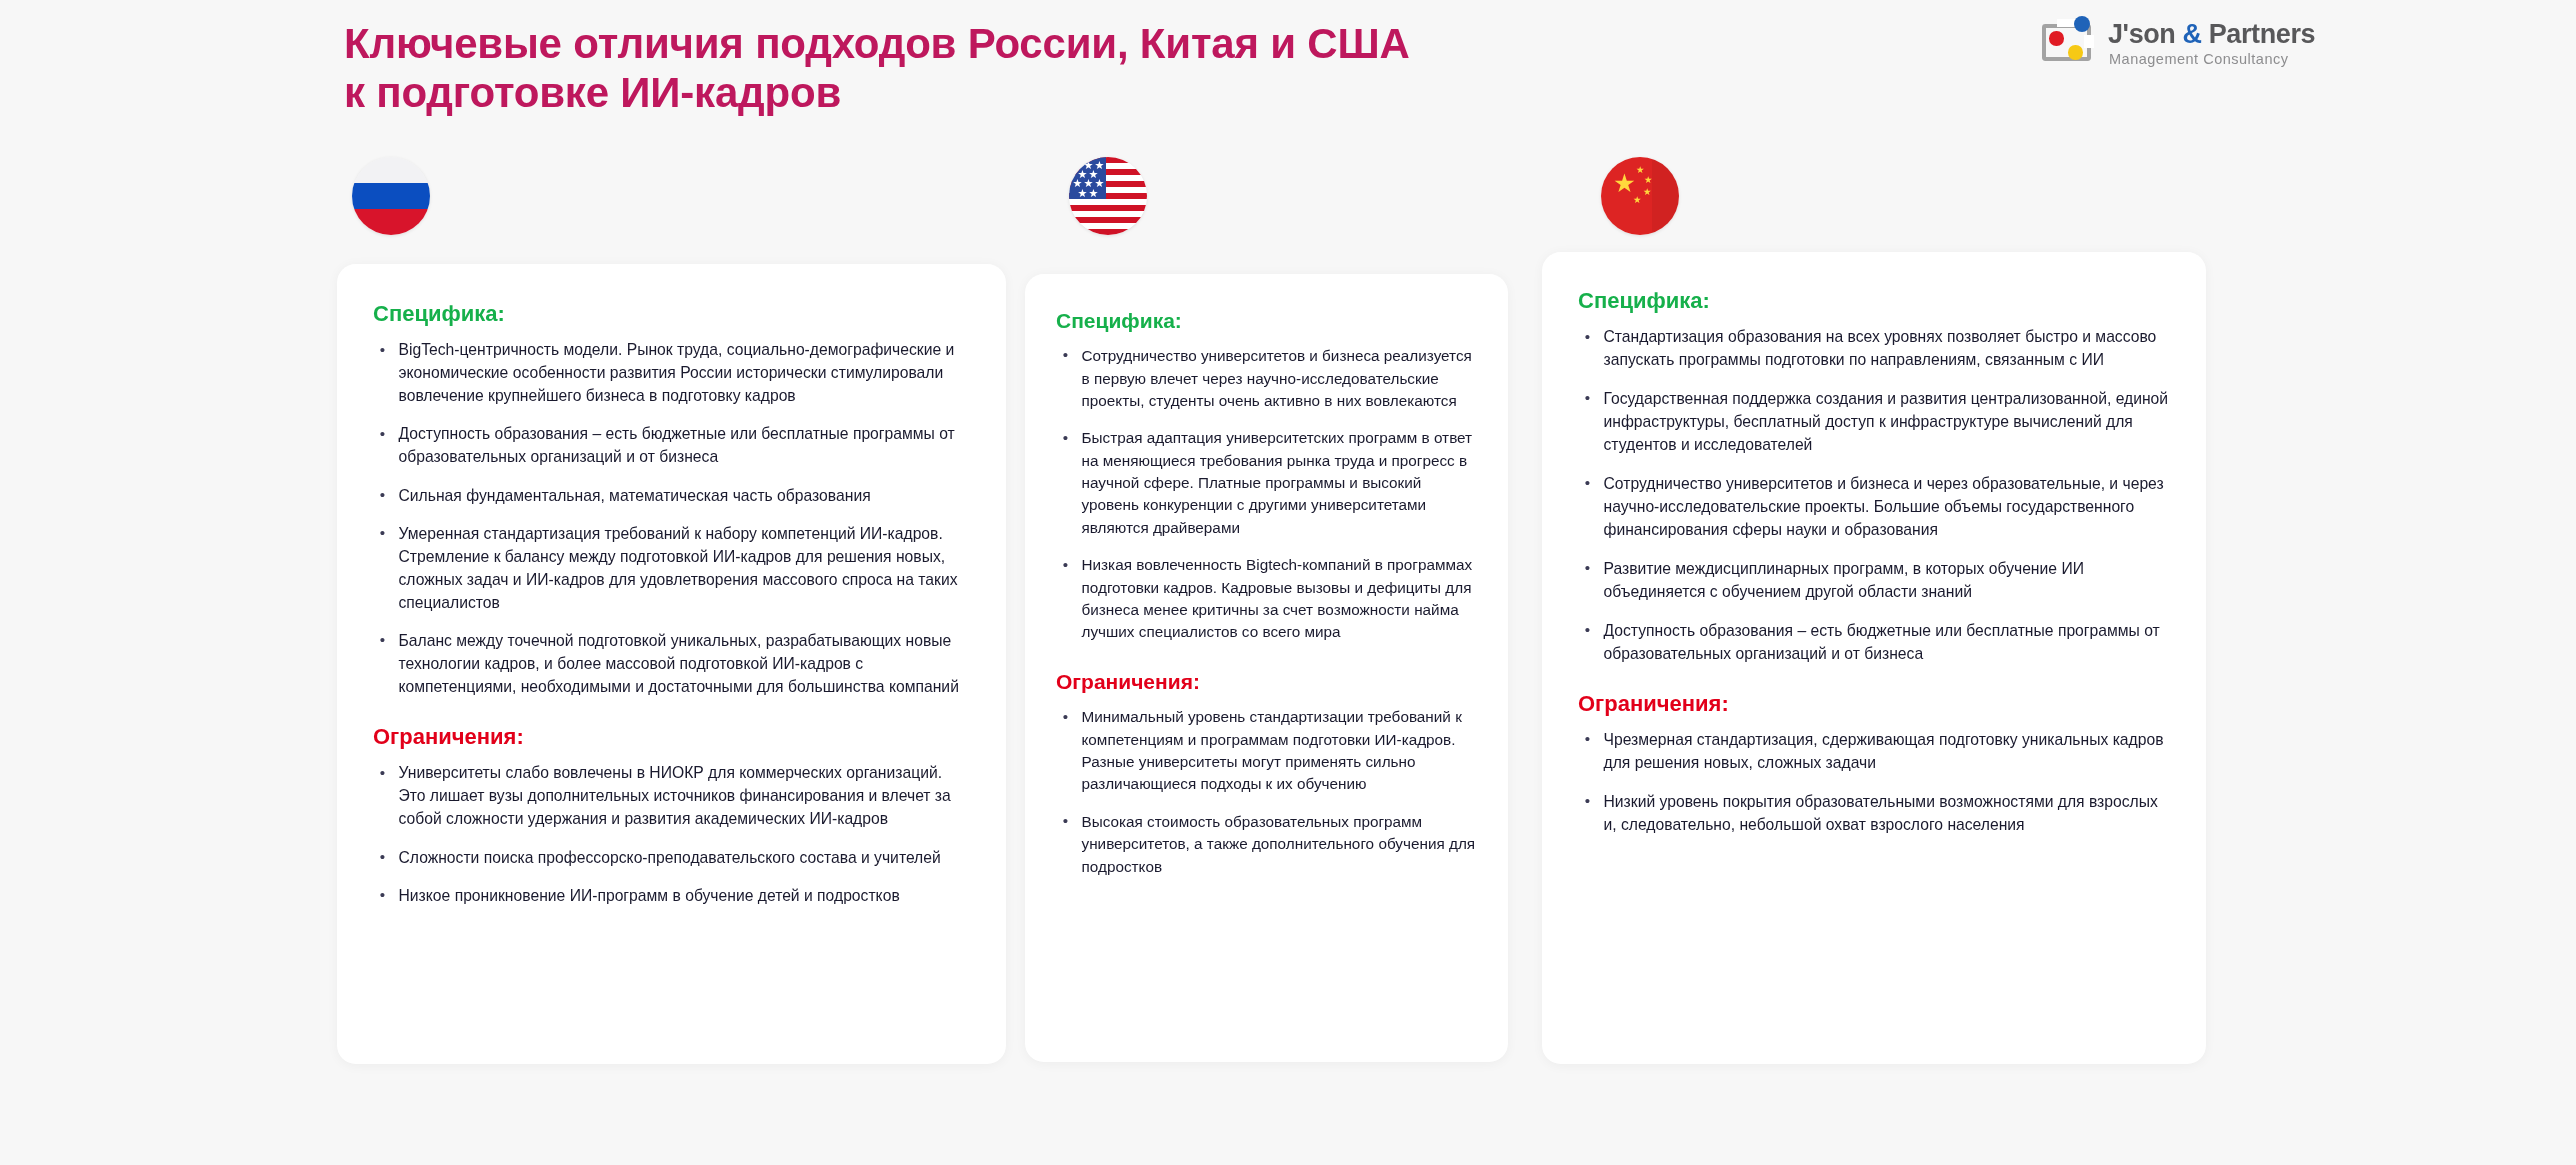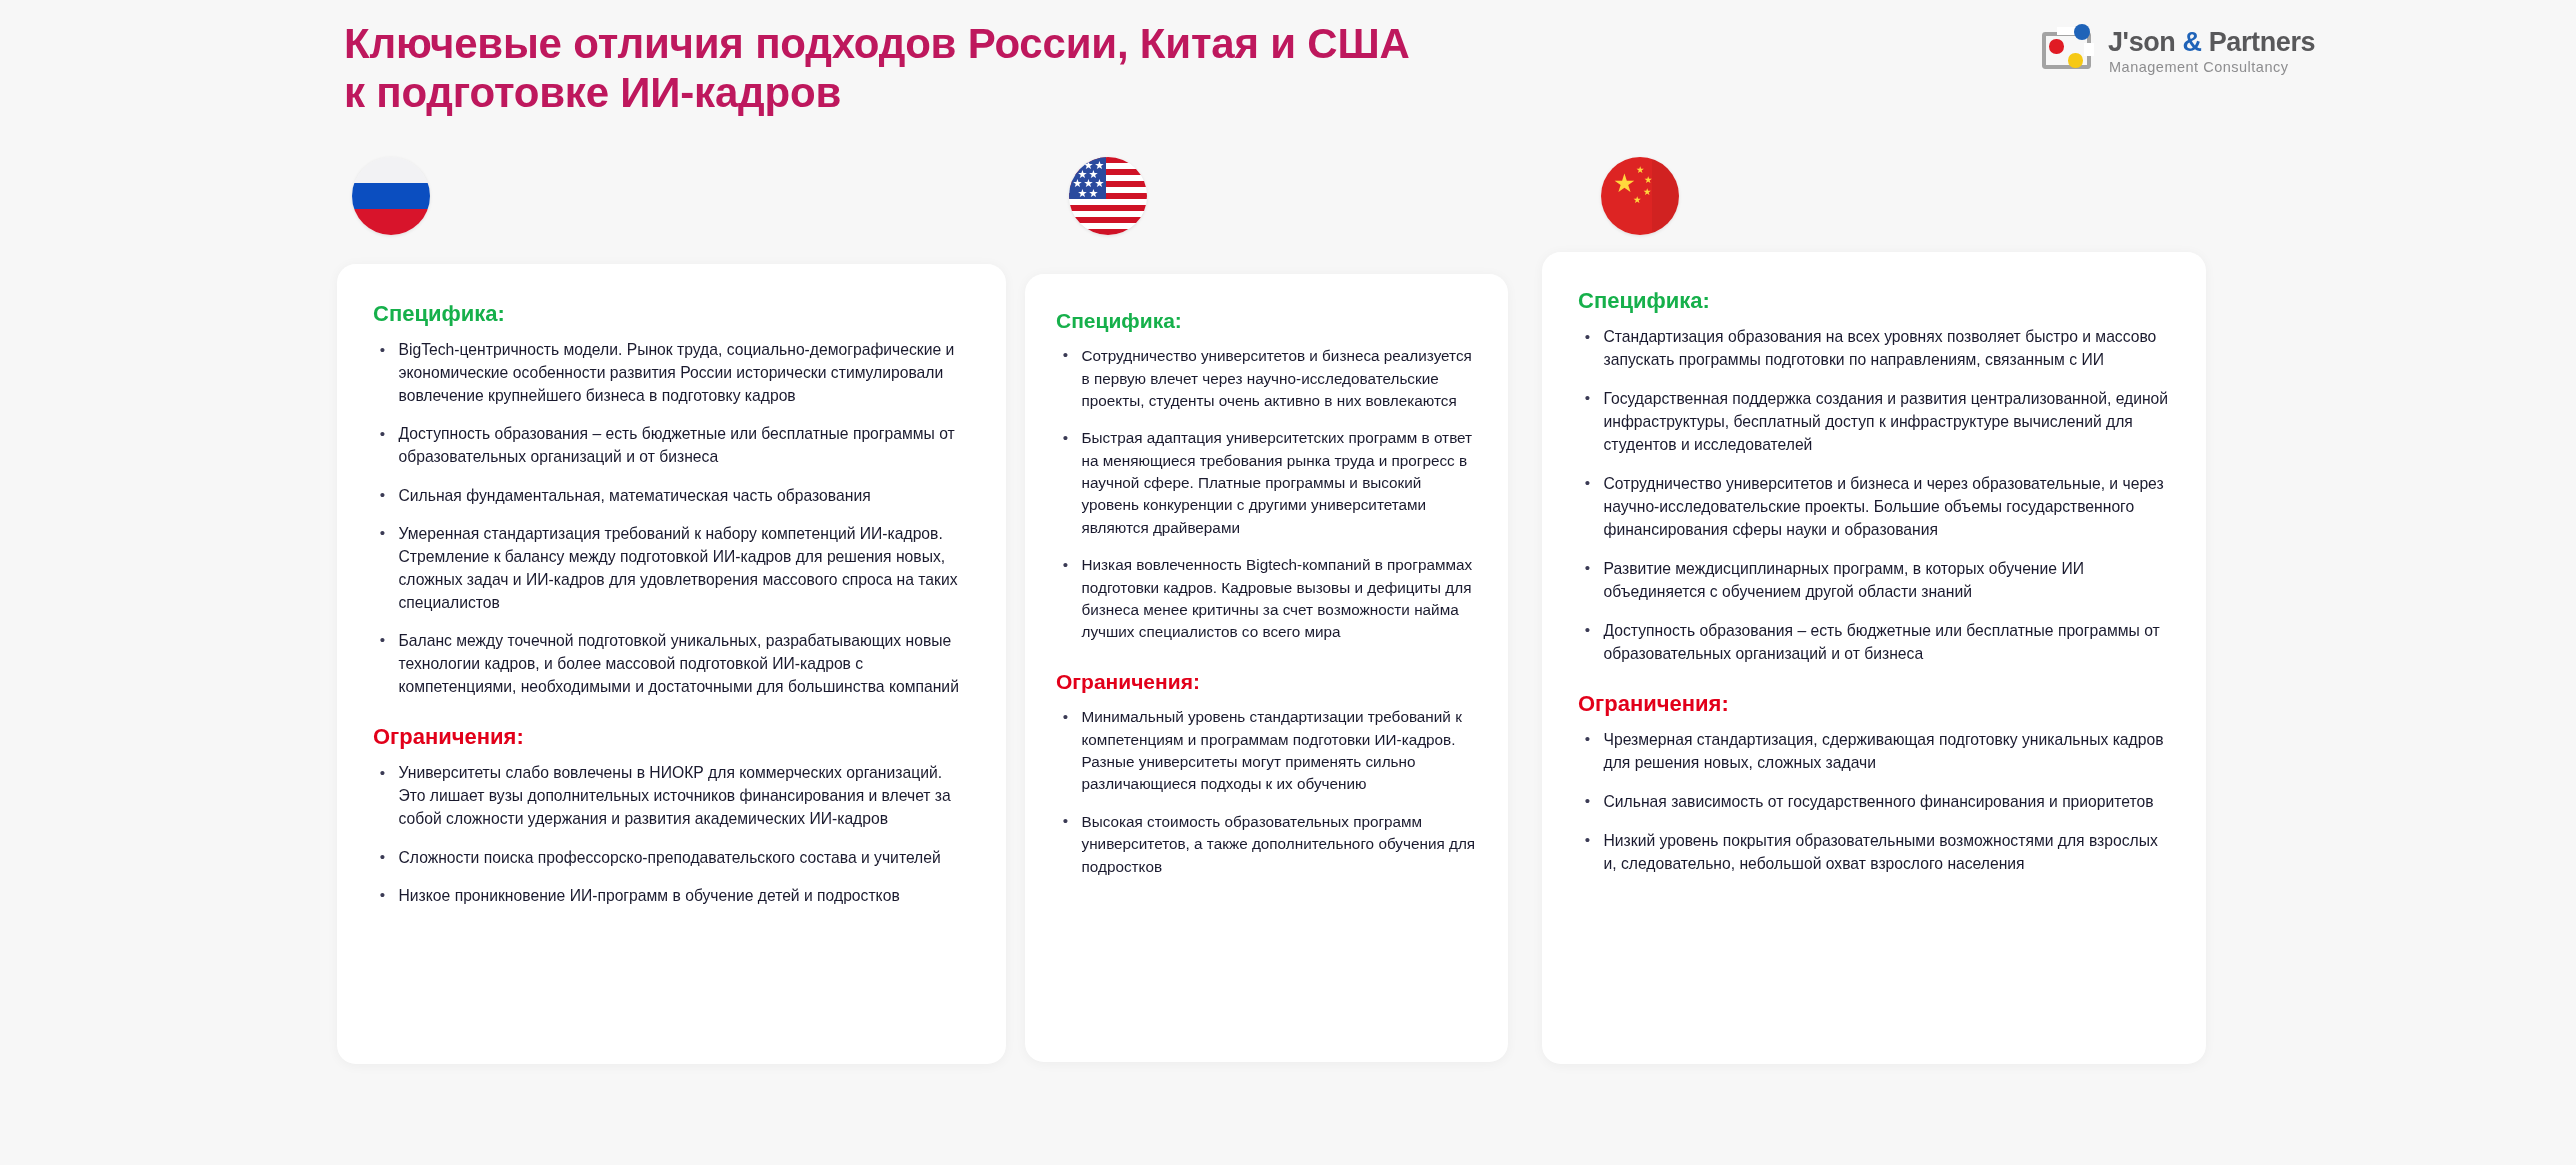--- a/index.html
+++ b/index.html
@@ -32,21 +32,21 @@
     line-height: 1.18;
     color: #be185d;
     letter-spacing: -0.2px;
     white-space: pre-line;
   }
 
   
   #logo {
     position: absolute;
     left: 2040px;
-    top: 24px;
+    top: 16px;
     width: 281px;
     height: 63px;
   }
   #logo-mark {
     position: absolute;
     left: 0; top: 5.1px;
     width: 61px; height: 48px;
   }
   .logo-frame {
     position: absolute;
@@ -306,18 +306,17 @@
     <ul class="bullets">
       <li>Стандартизация образования на всех уровнях позволяет быстро и массово запускать программы подготовки по направлениям, связанным с ИИ</li>
       <li>Государственная поддержка создания и развития централизованной, единой инфраструктуры, бесплатный доступ к инфраструктуре вычислений для студентов и исследователей</li>
       <li>Сотрудничество университетов и бизнеса и через образовательные, и через научно-исследовательские проекты. Большие объемы государственного финансирования сферы науки и образования</li>
       <li>Развитие междисциплинарных программ, в которых обучение ИИ объединяется с обучением другой области знаний</li>
       <li>Доступность образования – есть бюджетные или бесплатные программы от образовательных организаций и от бизнеса</li>
     </ul>
     <div class="section-head limit">Ограничения:</div>
     <ul class="bullets">
       <li>Чрезмерная стандартизация, сдерживающая подготовку уникальных кадров для решения новых, сложных задачи</li>
-      <li>Сильная зависимость от государственного финансирования и приоритетов</li>
       <li>Низкий уровень покрытия образовательными возможностями для взрослых и, следовательно, небольшой охват взрослого населения</li>
     </ul>
   </div>
 </div>
 
 
 </body></html>

